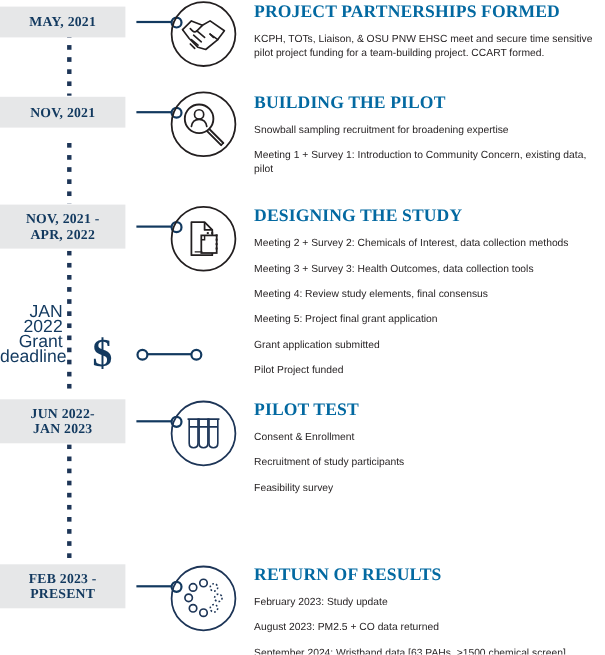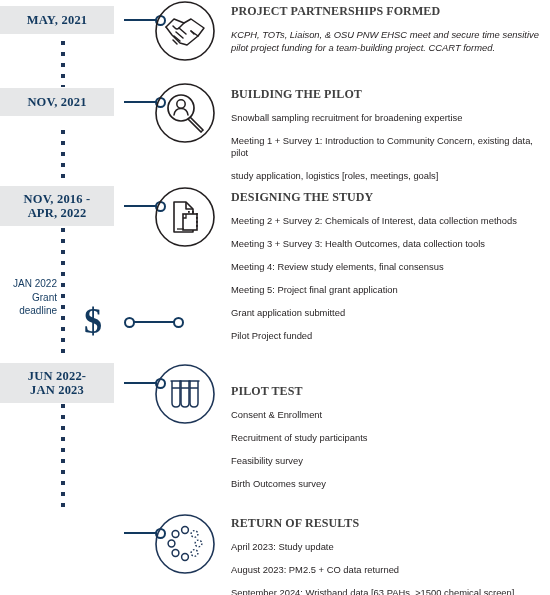--- a/index.html
+++ b/index.html
@@ -55,21 +55,21 @@
     white-space: pre-line;
   }
 
   
   .date-note {
     position: absolute;
     left: 0;
     width: 57px;
     text-align: right;
     font-family: "Liberation Sans", sans-serif;
-    font-size: 10px;
+    font-size: 16px;
     line-height: 13.5px;
     color: #12395f;
     white-space: pre-line;
   }
 
   
   .connector {
     position: absolute;
     height: 10px;
   }
@@ -113,35 +113,35 @@
 
   
   .block {
     position: absolute;
     left: 231px;
     width: 319px;
   }
   .block .heading {
     font-family: "Liberation Serif", serif;
     font-weight: bold;
-    font-size: 12px;
+    font-size: 16px;
     line-height: 18px;
     letter-spacing: 0.1px;
-    color: #404040;
+    color: #0369a1;
     margin: 0 0 9px 0;
   }
   .block .line {
     font-family: "Liberation Sans", sans-serif;
     font-size: 9.4px;
     line-height: 11.5px;
     color: #231f20;
     margin: 0;
   }
   .block .line.spaced { margin-bottom: 11.5px; }
-  .block .line.tight  { margin-bottom: 1px; font-style: italic; }
+  .block .line.tight  { margin-bottom: 1px; }
 </style>
 </head>
 <body>
 
 <div id="timeline">
 
   <div class="spine" style="top:30px;  height:57px;"></div>
   <div class="spine" style="top:130px; height:55px;"></div>
   <div class="spine" style="top:228px; height:132px;"></div>
   <div class="spine" style="top:404px; height:105px;"></div>
@@ -195,25 +195,24 @@
       <path d="M37.5 36.5 L50 49" fill="none" stroke="#231f20" stroke-width="1.7" stroke-linecap="round"></path>
       <path d="M35.5 38.5 L48 51" fill="none" stroke="#231f20" stroke-width="1.7" stroke-linecap="round"></path>
       <path d="M48 51 L50 49" fill="none" stroke="#231f20" stroke-width="1.5"></path>
     </svg>
   </div>
 
   <div class="block" style="top:85px;">
     <div class="heading">BUILDING THE PILOT</div>
     <div class="line spaced">Snowball sampling recruitment for broadening expertise</div>
     <div class="line spaced">Meeting 1 + Survey 1:  Introduction to Community Concern, existing data, pilot</div>
-    <div class="line spaced">study application, logistics [roles, meetings, goals]</div>
   </div>
 
   <div class="date-box" style="top:186px; height:40px;">
-    <span class="date-text">NOV, 2016 -
+    <span class="date-text">NOV, 2021 -
 APR, 2022</span>
   </div>
 
   <div class="connector" style="left:124px; top:201px; width:42px;">
     <div class="c-line" style="width:32px;"></div>
     <div class="c-dot right"></div>
   </div>
 
   <div class="icon-circle" style="left:153px; top:185px;">
     <svg width="64" height="64" viewBox="0 0 64 64">
@@ -276,28 +275,31 @@
         <path d="M28 19 L28 41 Q28 45 32 45 Q36 45 36 41 L36 19"></path>
         <path d="M26.5 19 L37.5 19"></path>
         <path d="M28 26 L36 26"></path>
         <path d="M37 19 L37 41 Q37 45 41 45 Q45 45 45 41 L45 19"></path>
         <path d="M35.5 19 L46.5 19"></path>
         <path d="M37 26 L45 26"></path>
       </g>
     </svg>
   </div>
 
-  <div class="block" style="top:382px;">
+  <div class="block" style="top:364px;">
     <div class="heading">PILOT TEST</div>
     <div class="line spaced">Consent &amp; Enrollment</div>
     <div class="line spaced">Recruitment of study participants</div>
     <div class="line spaced">Feasibility survey</div>
-    <div class="line spaced">Birth Outcomes survey</div>
-  </div>
-
+  </div>
+
+  <div class="date-box" style="top:513px; height:40px;">
+    <span class="date-text">FEB 2023 -
+PRESENT</span>
+  </div>
 
   <div class="connector" style="left:124px; top:528px; width:42px;">
     <div class="c-line" style="width:32px;"></div>
     <div class="c-dot right"></div>
   </div>
 
   <div class="icon-circle" style="left:153px; top:512px;">
     <svg width="64" height="64" viewBox="0 0 64 64">
       <circle cx="32" cy="32" r="29" fill="none" stroke="#1d3557" stroke-width="1.6"></circle>
       <g fill="none" stroke="#1d3557" stroke-width="1.5">
@@ -310,18 +312,18 @@
       <g fill="none" stroke="#1d3557" stroke-width="1.4" stroke-dasharray="1.6 1.9">
         <circle cx="41.5" cy="41" r="3.4"></circle>
         <circle cx="45.5" cy="31.5" r="3.4"></circle>
         <circle cx="41.5" cy="22" r="3.4"></circle>
       </g>
     </svg>
   </div>
 
   <div class="block" style="top:514px;">
     <div class="heading">RETURN OF RESULTS</div>
-    <div class="line spaced">April 2023: Study update</div>
+    <div class="line spaced">February 2023: Study update</div>
     <div class="line spaced">August 2023: PM2.5 + CO data returned</div>
     <div class="line spaced">September  2024:  Wristband data [63 PAHs, &gt;1500 chemical screen]</div>
   </div>
 
 </div>
 
 </body></html>

